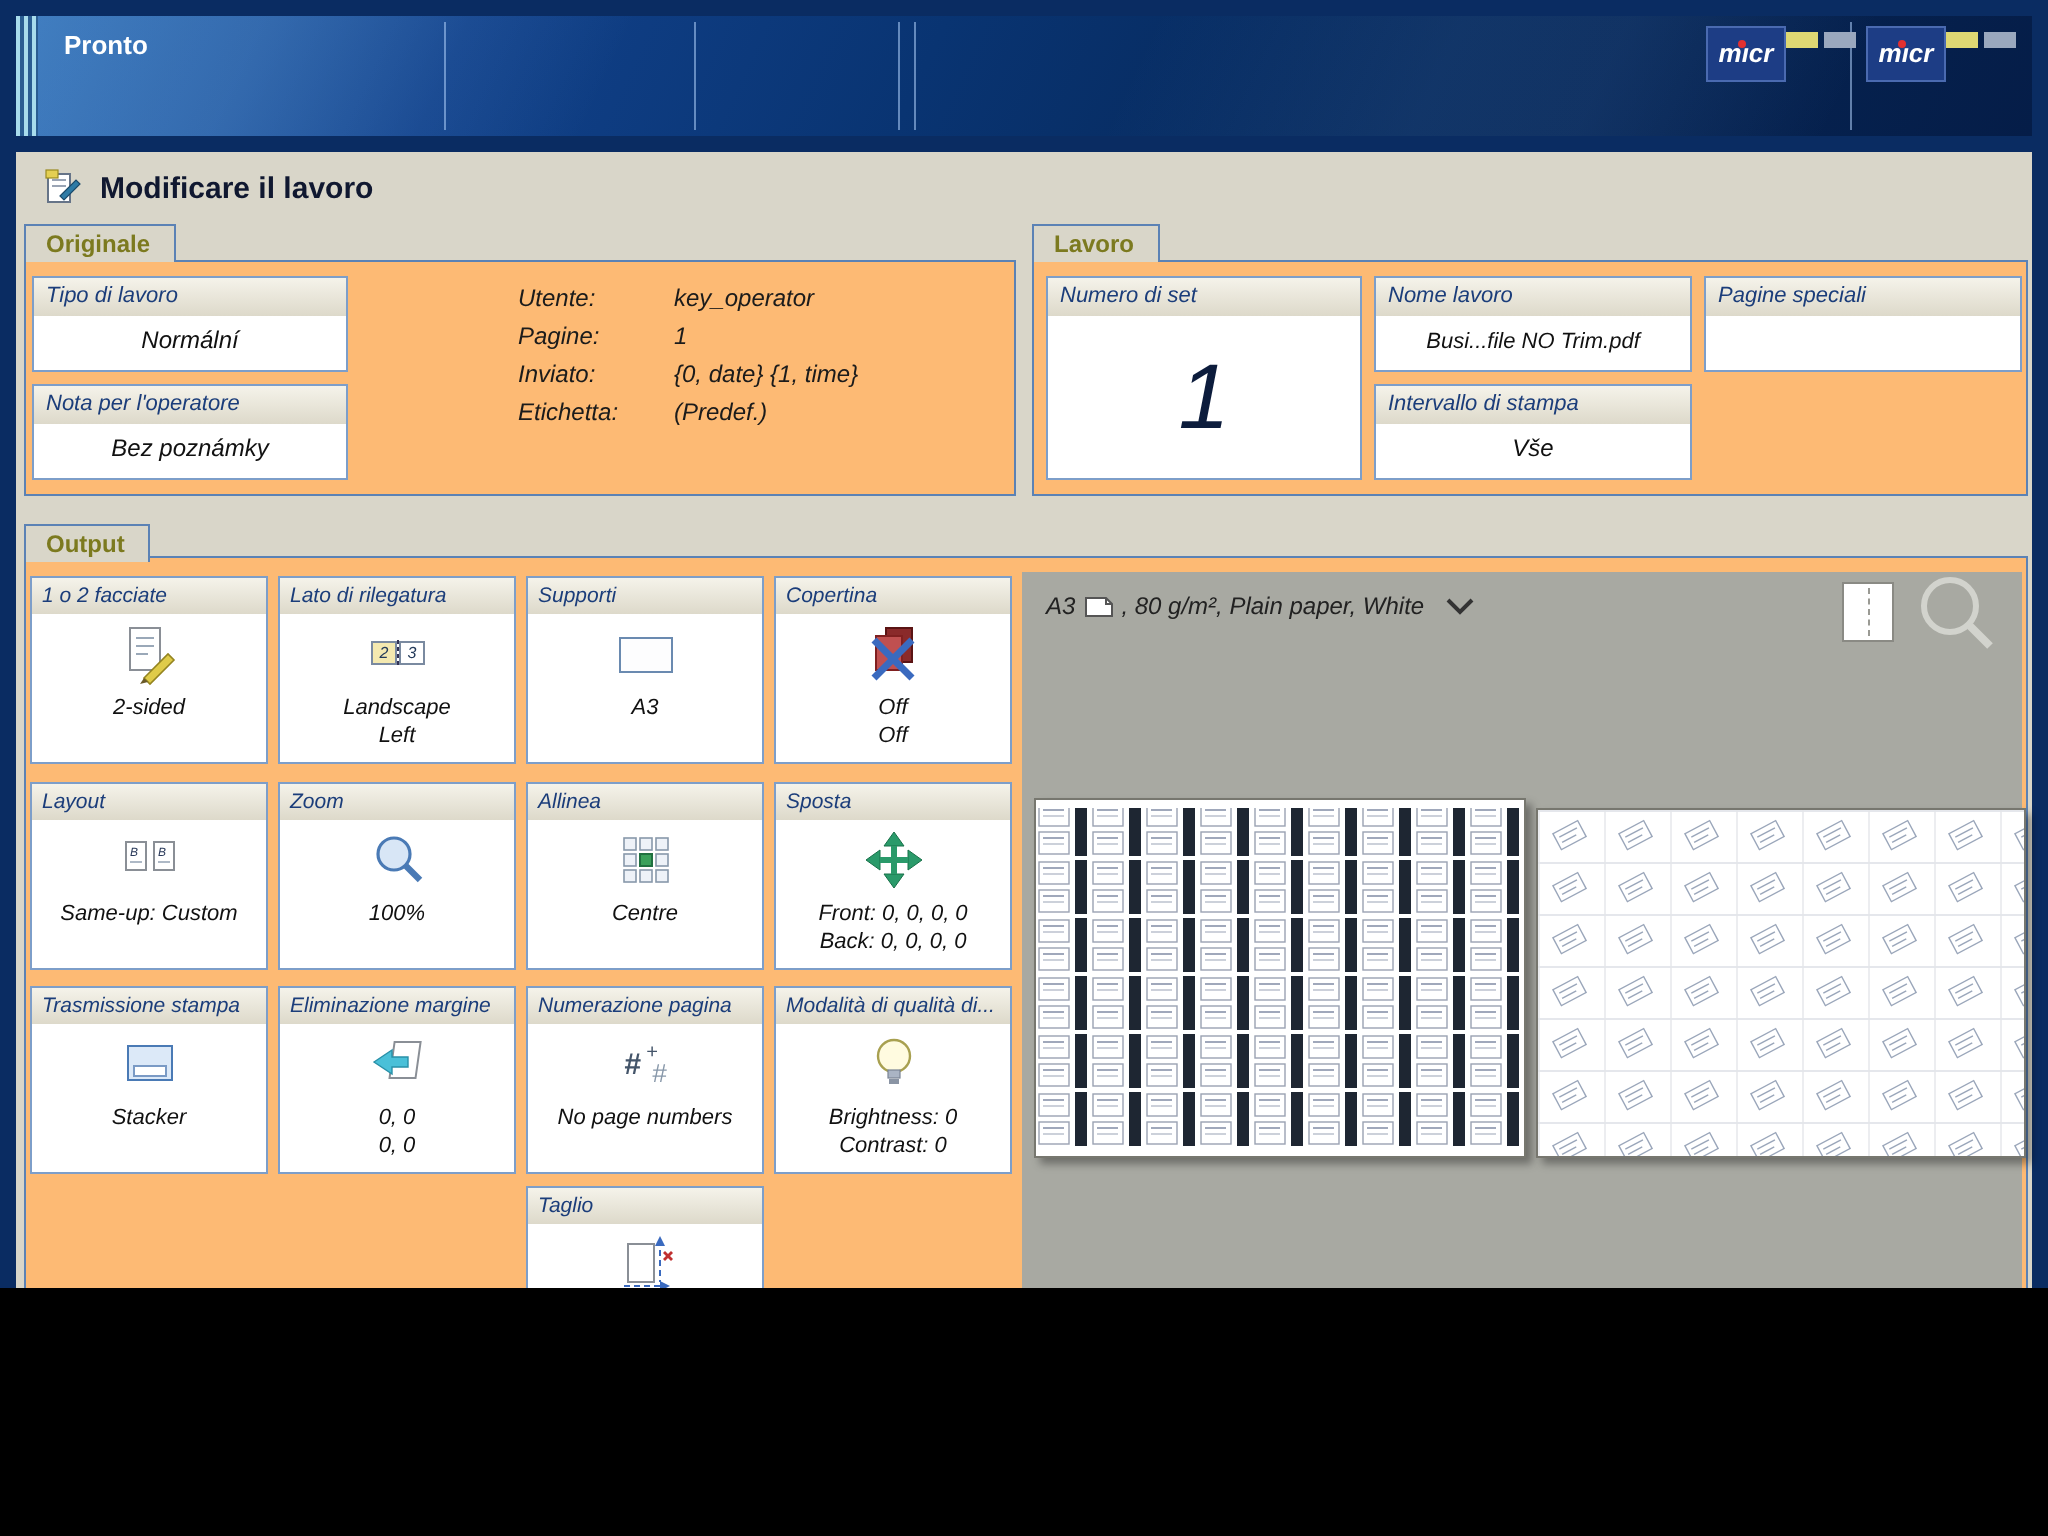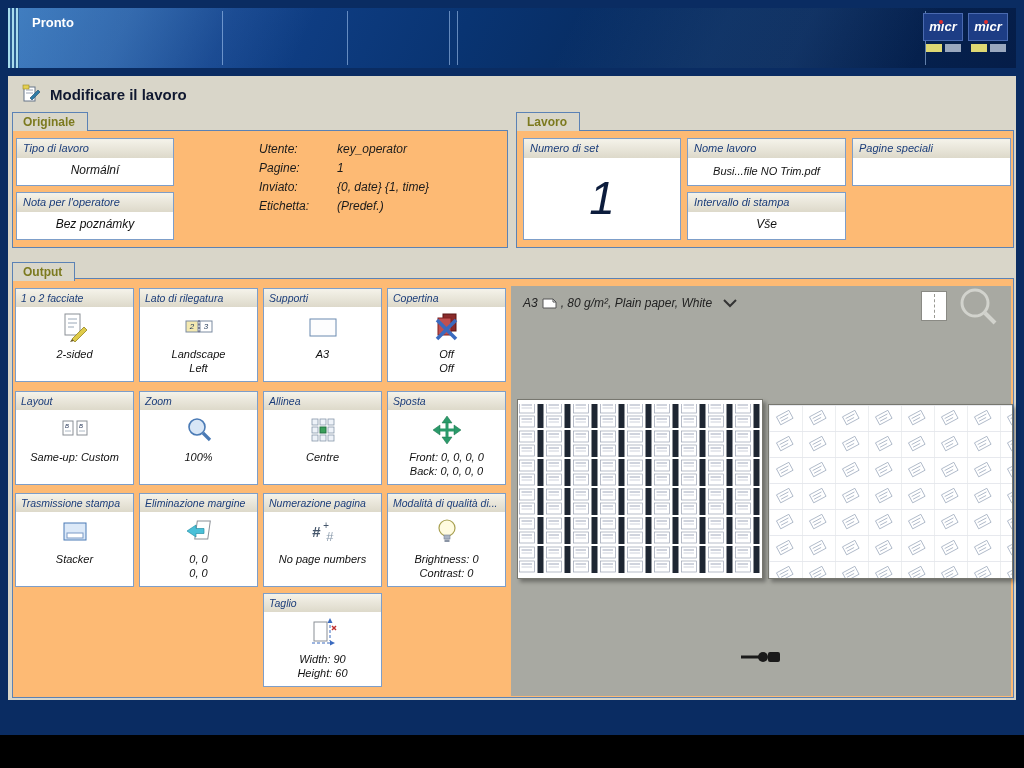--- a/index.html
+++ b/index.html
@@ -1,29 +1,29 @@
 <!DOCTYPE html>
 <html><head>
 <meta charset="utf-8">
 <style>
   * { margin:0; padding:0; box-sizing:border-box; }
   body { font-family:"Liberation Sans", sans-serif; background:#000; }
-  .screen { position:relative; width:1024px; height:735px; background:#0a2c62; overflow:hidden; }
+  .screen { position:relative; width:1024px; height:644px; background:#0a2c62; overflow:hidden; }
 
   
   .topbar { position:absolute; left:8px; top:8px; width:1008px; height:60px;
     background:linear-gradient(115deg,#2f6fb4 0%,#11418a 22%,#093472 45%,#062757 70%,#051d48 100%); }
   .topbar::before { content:''; position:absolute; inset:0;
     background:linear-gradient(115deg, rgba(150,200,255,.18) 0 12%, transparent 30% 55%, rgba(120,180,255,.10) 70% 78%, transparent 90%); }
   .corner-stripes { position:absolute; left:0; top:0; width:11px; height:60px;
     background:repeating-linear-gradient(90deg,#a8dcec 0 2px,#2a5d92 2px 4px); }
   .status-text { position:absolute; left:24px; top:7px; color:#fff; font-size:13px; font-weight:600; }
   .vsep { position:absolute; top:3px; height:54px; width:1px; background:rgba(175,208,250,.55); }
   .logo-wrap { position:absolute; right:8px; top:5px; display:flex; gap:5px; }
-  .logo-col { display:flex; flex-direction:column; align-items:center; }
+  .logo-col { display:flex; flex-direction:row; }
   .logo { width:40px; height:28px; background:#1d3d85; border:1px solid #4a6ab0; color:#fff;
     font-weight:bold; font-style:italic; font-size:13px; text-align:center; line-height:26px; position:relative; }
   .logo .red-dot { position:absolute; left:15px; top:6px; width:4px; height:4px; background:#e23030; border-radius:50%; }
   .logo-sub { display:flex; gap:3px; margin-top:3px; }
   .sq-y { width:16px; height:8px; background:#ded873; }
   .sq-b { width:16px; height:8px; background:#9aa8be; }
 
   
   .content { position:absolute; left:8px; top:76px; width:1008px; height:624px; background:#d9d6c9; }
   .page-title-row { position:absolute; left:14px; top:8px; display:flex; align-items:center; gap:8px; }

